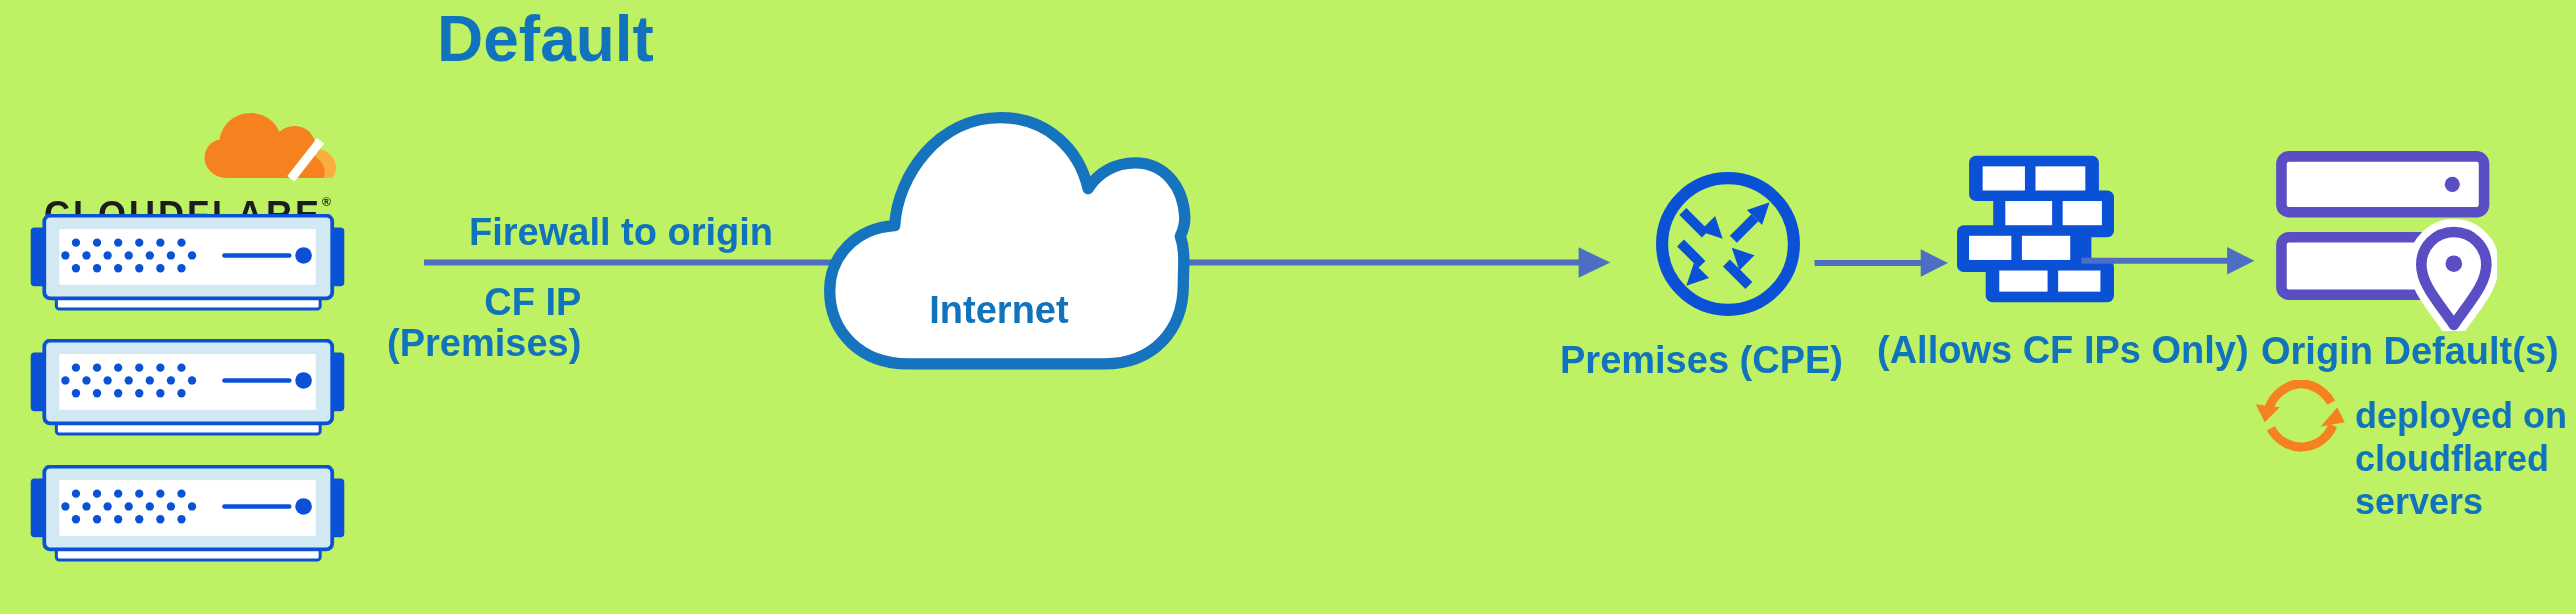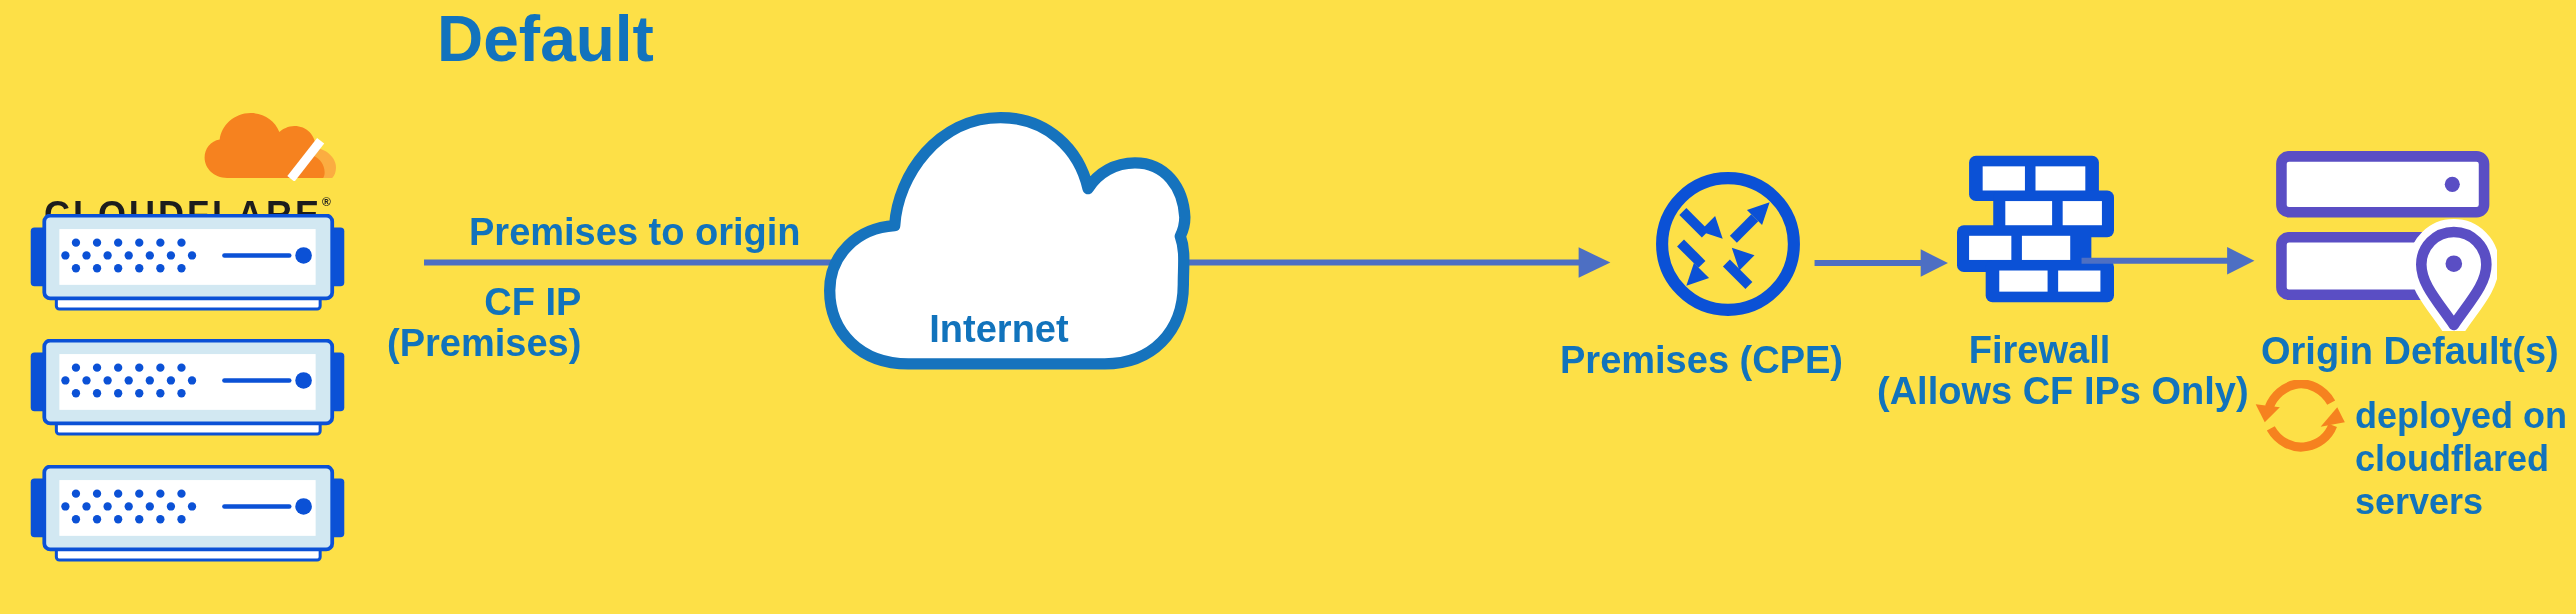--- a/index.html
+++ b/index.html
@@ -11,21 +11,21 @@
     --orange:#F6821F;
     --orange_light:#FBAD41;
     --server_panel:#D2E8F2;
     --wordmark:#1D1D1D;
   }
   *{margin:0;padding:0;box-sizing:border-box;}
   html,body{background:#ffffff;}
   .canvas{
     position:relative;
     width:2576px;height:614px;
-    background:#fde047;
+    background:#bef264;
     overflow:hidden;
     font-family:"Liberation Sans", sans-serif;
   }
   .abs{position:absolute;}
   .label{
     color:var(--label_text,#1173BC);
     font-weight:600;
     font-size:38px;
     line-height:41px;
     white-space:nowrap;
@@ -119,40 +119,40 @@
   <svg class="abs" style="left:27px;top:214px;" width="321" height="101" viewBox="0 0 424 134">
       <use href="#server-unit"></use>
     </svg>
   <svg class="abs" style="left:27px;top:339px;" width="321" height="101" viewBox="0 0 424 134">
       <use href="#server-unit"></use>
     </svg>
   <svg class="abs" style="left:27px;top:465px;" width="321" height="101" viewBox="0 0 424 134">
       <use href="#server-unit"></use>
     </svg>
 
-  <div class="abs label" style="left:469px;top:212px;">Premises to origin</div>
+  <div class="abs label" style="left:469px;top:212px;">Firewall to origin</div>
   <div class="abs label" style="left:387px;top:282px;text-align:right;">
     <div>CF IP</div>
     <div>(Premises)</div>
   </div>
 
   <svg class="abs" style="left:819px;top:107px;" width="372" height="269" viewBox="0 0 492 356">
     <path class="cloud-s" stroke-width="15" stroke-linejoin="round" d="M 118 340
          C 55 340 14 298 14 243
          C 14 196 50 160 100 157
          C 104 90 158 14 240 14
          C 302 14 344 56 356 108
          C 369 87 392 74 418 74
          C 458 74 482 106 484 146
          C 484 155 482 163 478 171
          C 485 190 482 210 482 235
          C 482 298 440 340 378 340
          Z"></path>
   </svg>
-  <div class="abs label center" style="left:863px;top:309px;width:272px;">Internet</div>
+  <div class="abs label center" style="left:863px;top:290px;width:272px;">Internet</div>
 
   <svg class="abs" style="left:1650px;top:166px;" width="156" height="156" viewBox="0 0 206 206">
     <circle cx="103" cy="103" r="87" fill="none" stroke="var(--icon_blue,#0B51D6)" stroke-width="16"></circle>
     <g class="ib-f" stroke="var(--icon_blue,#0B51D6)" stroke-width="0">
 
       <rect x="42" y="58" width="42" height="13" transform="rotate(45 48 64)"></rect>
       <polygon points="96,96 66,86 86,66"></polygon>
 
       <rect x="108" y="86" width="40" height="13" transform="rotate(-45 114 92)"></rect>
       <polygon points="158,48 128,58 148,78"></polygon>
@@ -187,21 +187,20 @@
       <rect x="64" y="62" width="62" height="32"></rect>
       <rect x="140" y="62" width="52" height="32"></rect>
       <rect x="16" y="108" width="56" height="32"></rect>
       <rect x="86" y="108" width="64" height="32"></rect>
       <rect x="56" y="154" width="64" height="28"></rect>
       <rect x="134" y="154" width="56" height="28"></rect>
     </g>
   </svg>
 
   <div class="abs label center" style="left:1877px;top:330px;width:325px;">
-    <div>Firewall</div>
     <div>(Allows CF IPs Only)</div>
   </div>
 
   <svg class="abs" style="left:2077px;top:241px;" width="182" height="38" viewBox="0 0 240 50">
     <line class="arrow-s" x1="6" y1="26" x2="200" y2="26" stroke-width="8"></line>
     <polygon class="arrow-f" points="198,8 198,44 234,26"></polygon>
   </svg>
 
   <svg class="abs" style="left:2270px;top:145px;" width="227" height="186" viewBox="0 0 300 246">
     <rect class="pu-s" x="15" y="15" width="268" height="74" rx="10" stroke-width="14"></rect>

